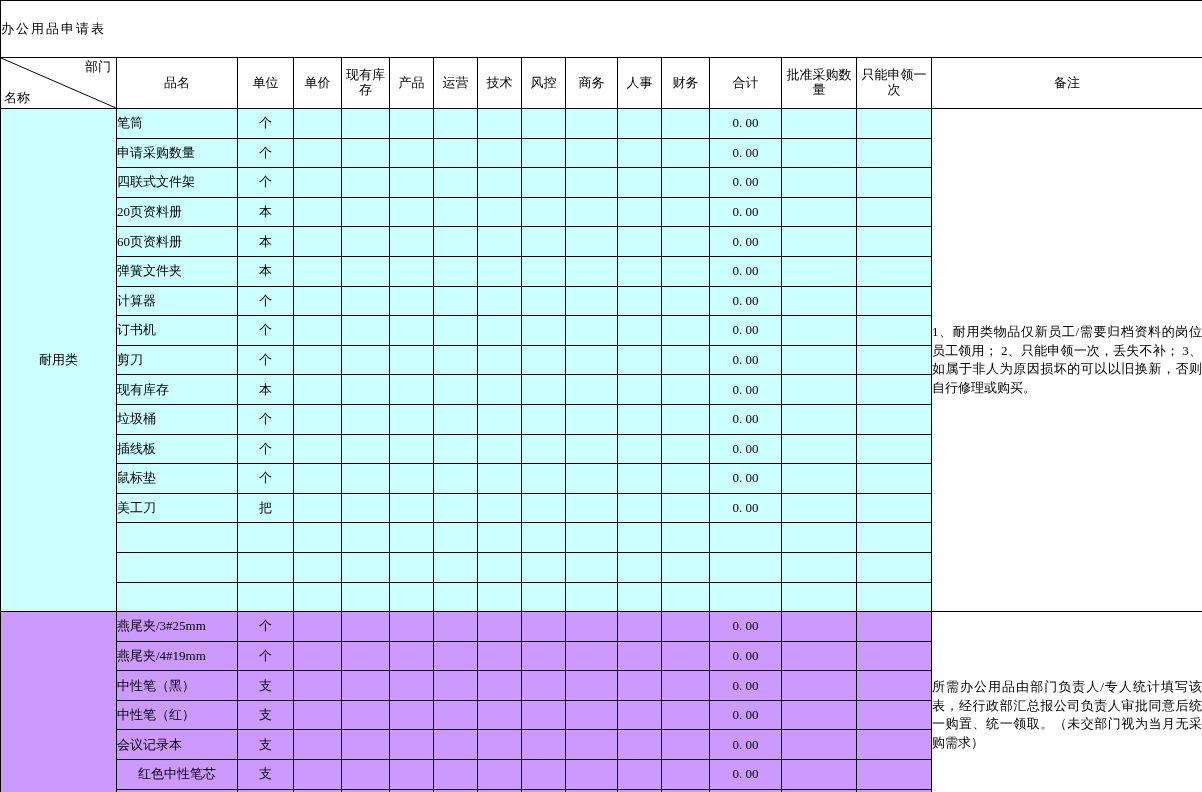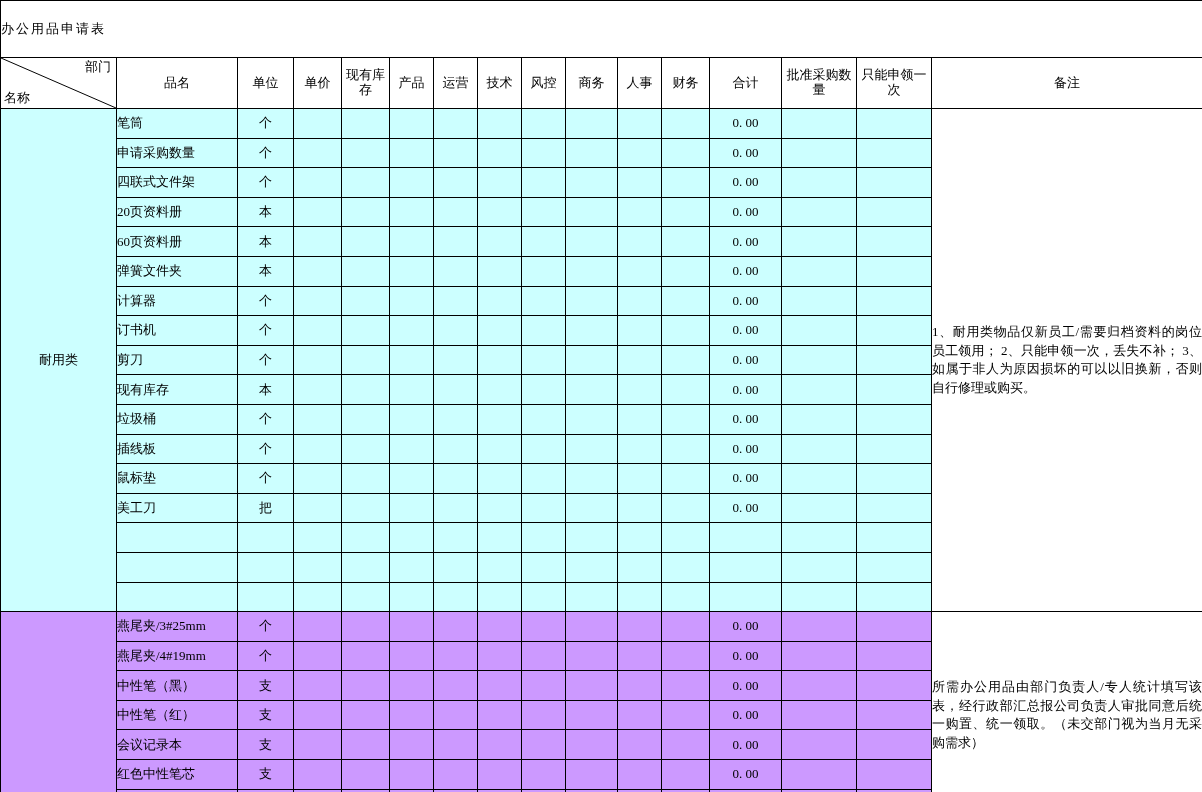--- a/index.html
+++ b/index.html
@@ -507,21 +507,21 @@
           <td class="blank" style="background:#cc99ff;"></td>
           <td class="blank" style="background:#cc99ff;"></td>
           <td class="blank" style="background:#cc99ff;"></td>
           <td class="blank" style="background:#cc99ff;"></td>
           <td class="blank" style="background:#cc99ff;"></td>
           <td class="total" style="background:#cc99ff;">0. 00</td>
           <td class="blank" style="background:#cc99ff;"></td>
           <td class="blank" style="background:#cc99ff;"></td>
         </tr>
         <tr class="data-row">
-          <td class="name" style="background:#cc99ff;">红色中性笔芯</td>
+          <td class="name" style="background:#cc99ff;text-align:center;">红色中性笔芯</td>
           <td class="unit" style="background:#cc99ff;">支</td>
           <td class="blank" style="background:#cc99ff;"></td>
           <td class="blank" style="background:#cc99ff;"></td>
           <td class="blank" style="background:#cc99ff;"></td>
           <td class="blank" style="background:#cc99ff;"></td>
           <td class="blank" style="background:#cc99ff;"></td>
           <td class="blank" style="background:#cc99ff;"></td>
           <td class="blank" style="background:#cc99ff;"></td>
           <td class="blank" style="background:#cc99ff;"></td>
           <td class="blank" style="background:#cc99ff;"></td>

